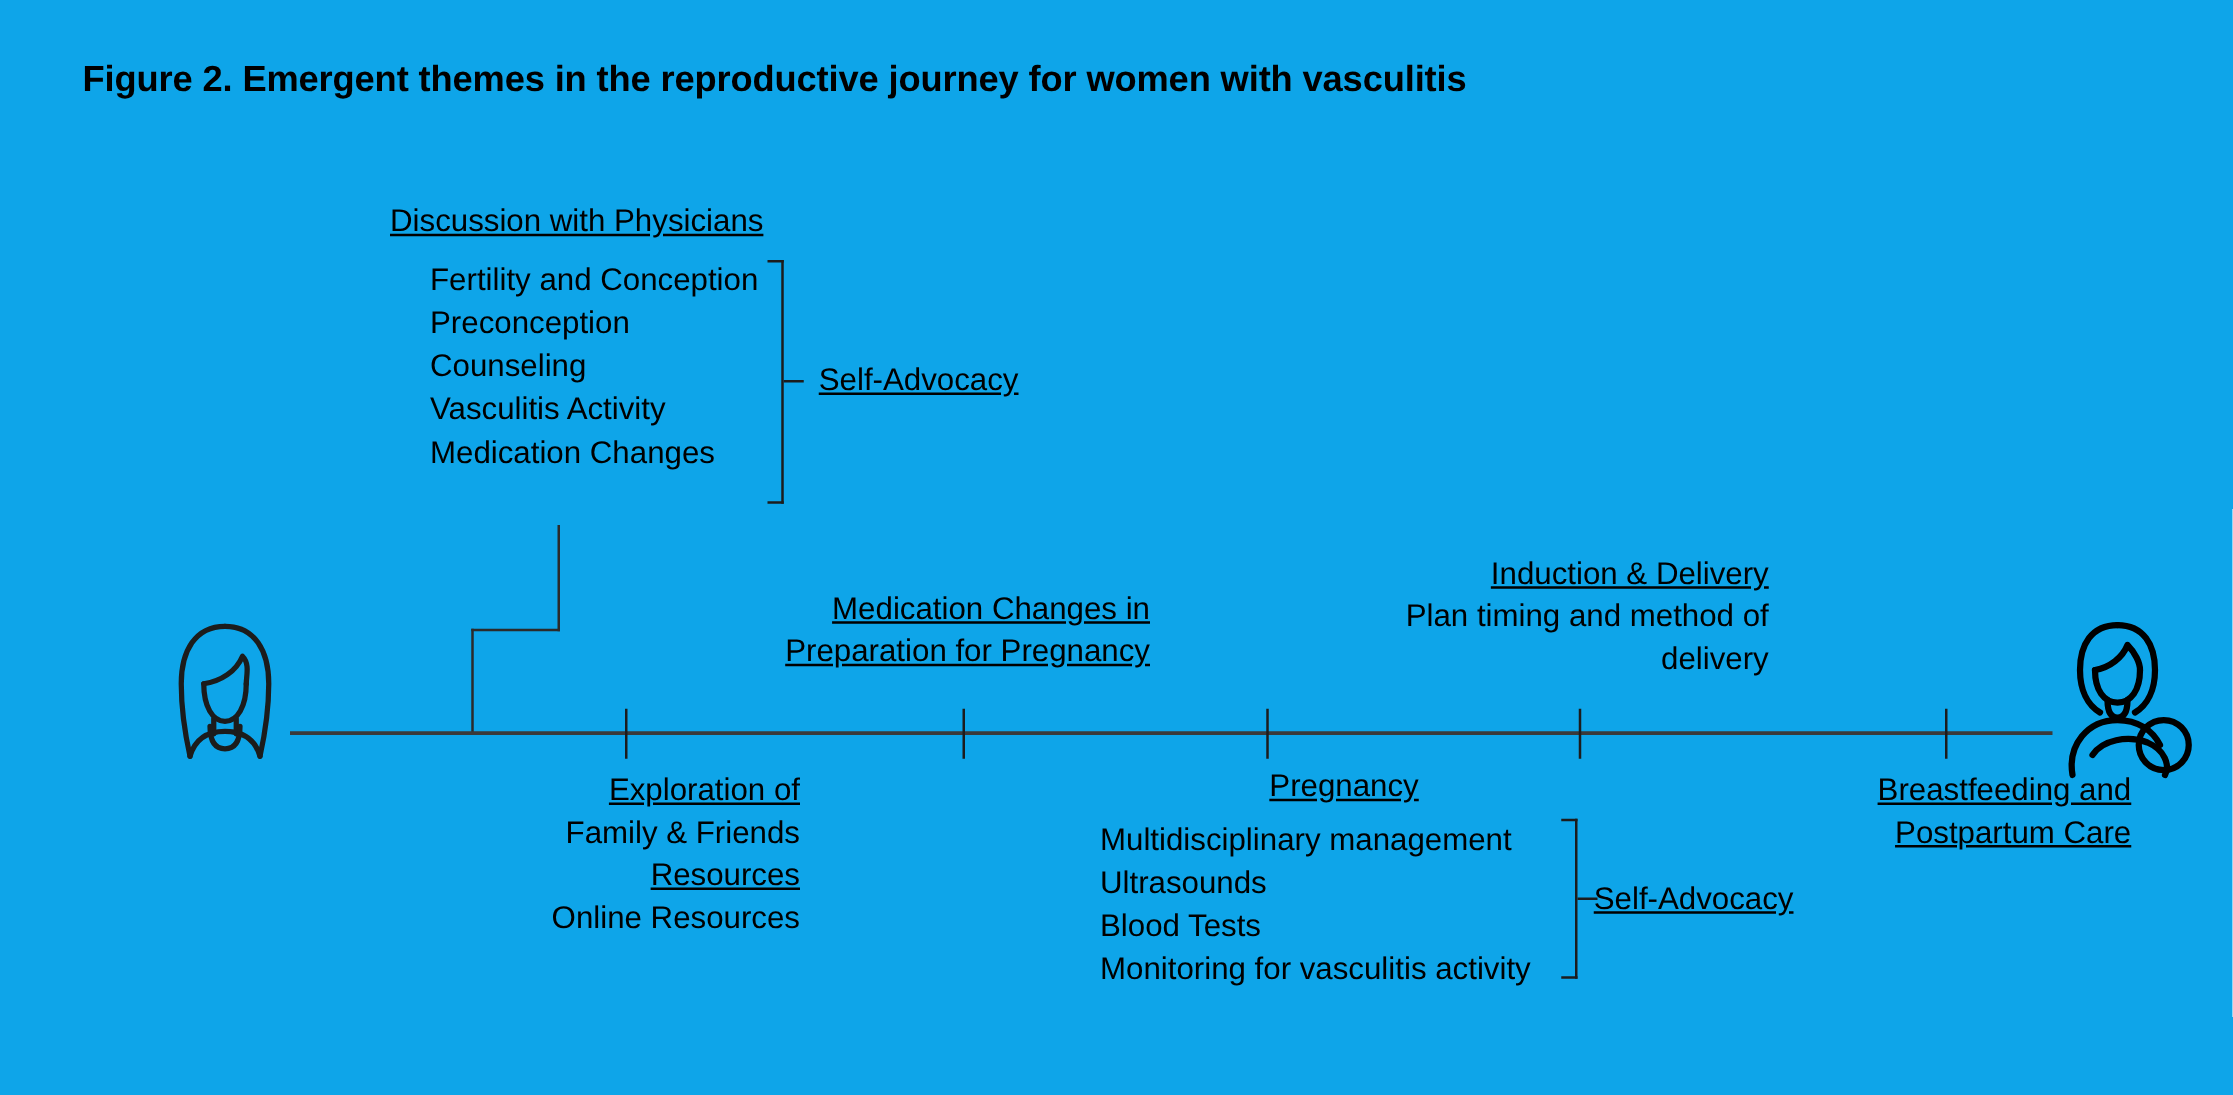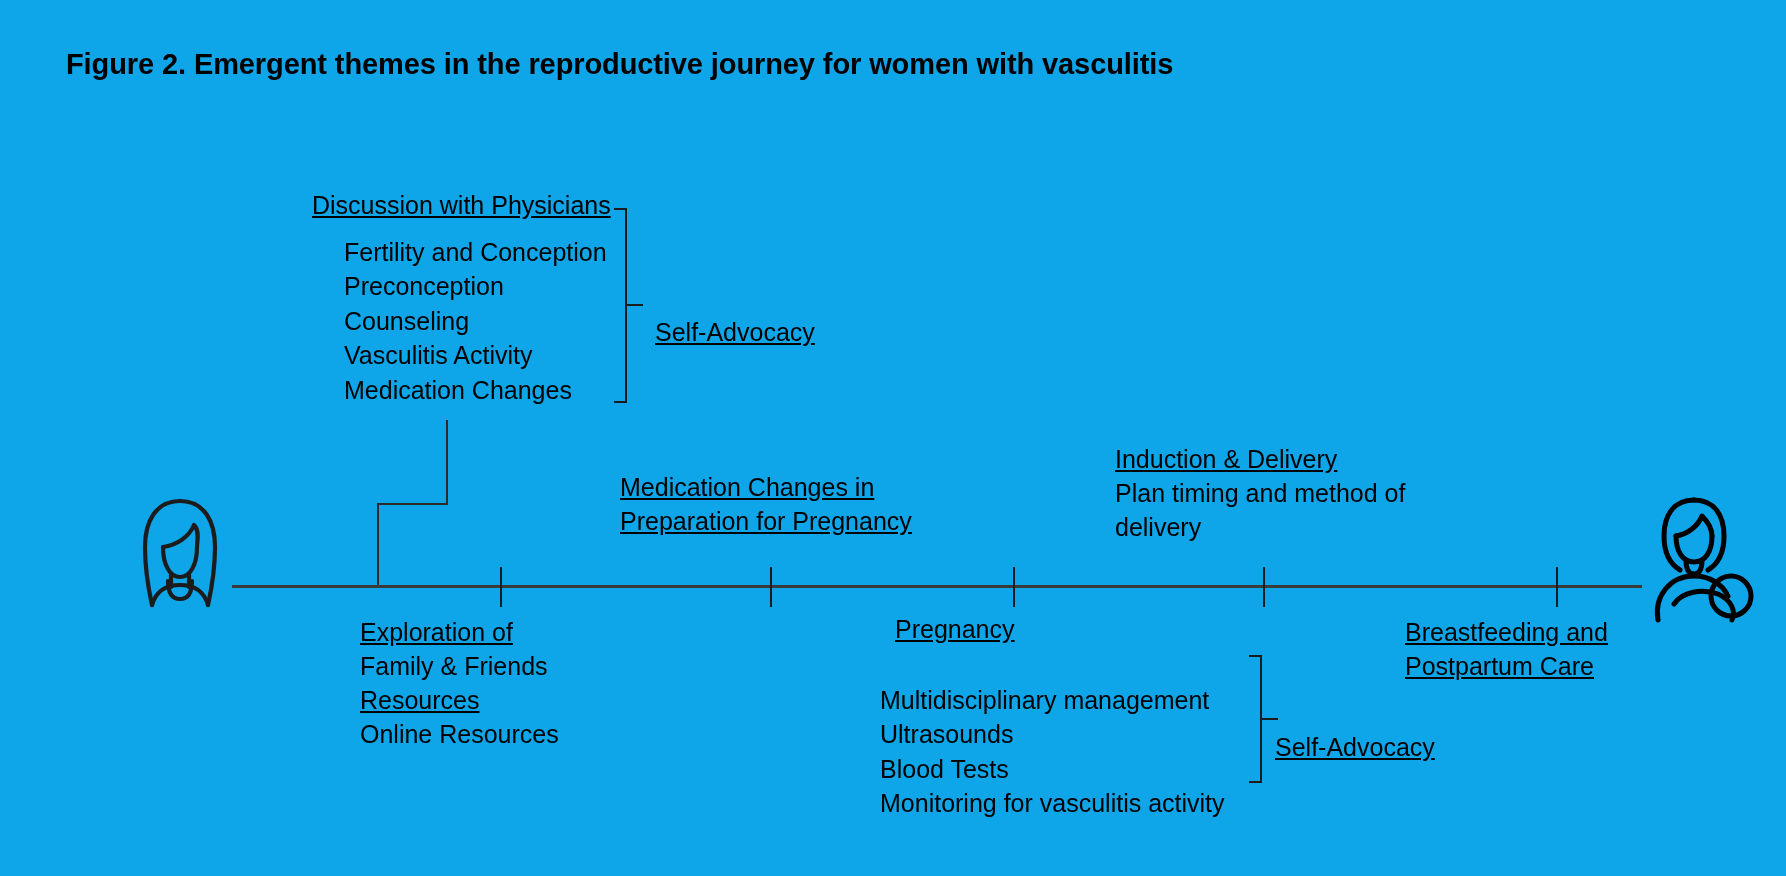--- a/index.html
+++ b/index.html
@@ -36,22 +36,22 @@
     position: absolute;
     font-size: 25px;
     line-height: 34px;
     white-space: nowrap;
   }
   .blk .hd {
     text-decoration: underline;
     text-underline-offset: 2px;
   }
   .blk .ln { display: block; }
-  .center { text-align: left; }
-  .left   { text-align: left; margin-top: 28px; }
+  .center { text-align: right; }
+  .left   { text-align: left; }
 
   
   #timeline-axis {
     position: absolute;
     left: 232px;
     top: 585px;
     width: 1410px;
     height: 3px;
     background: #3a3a3a;
   }

